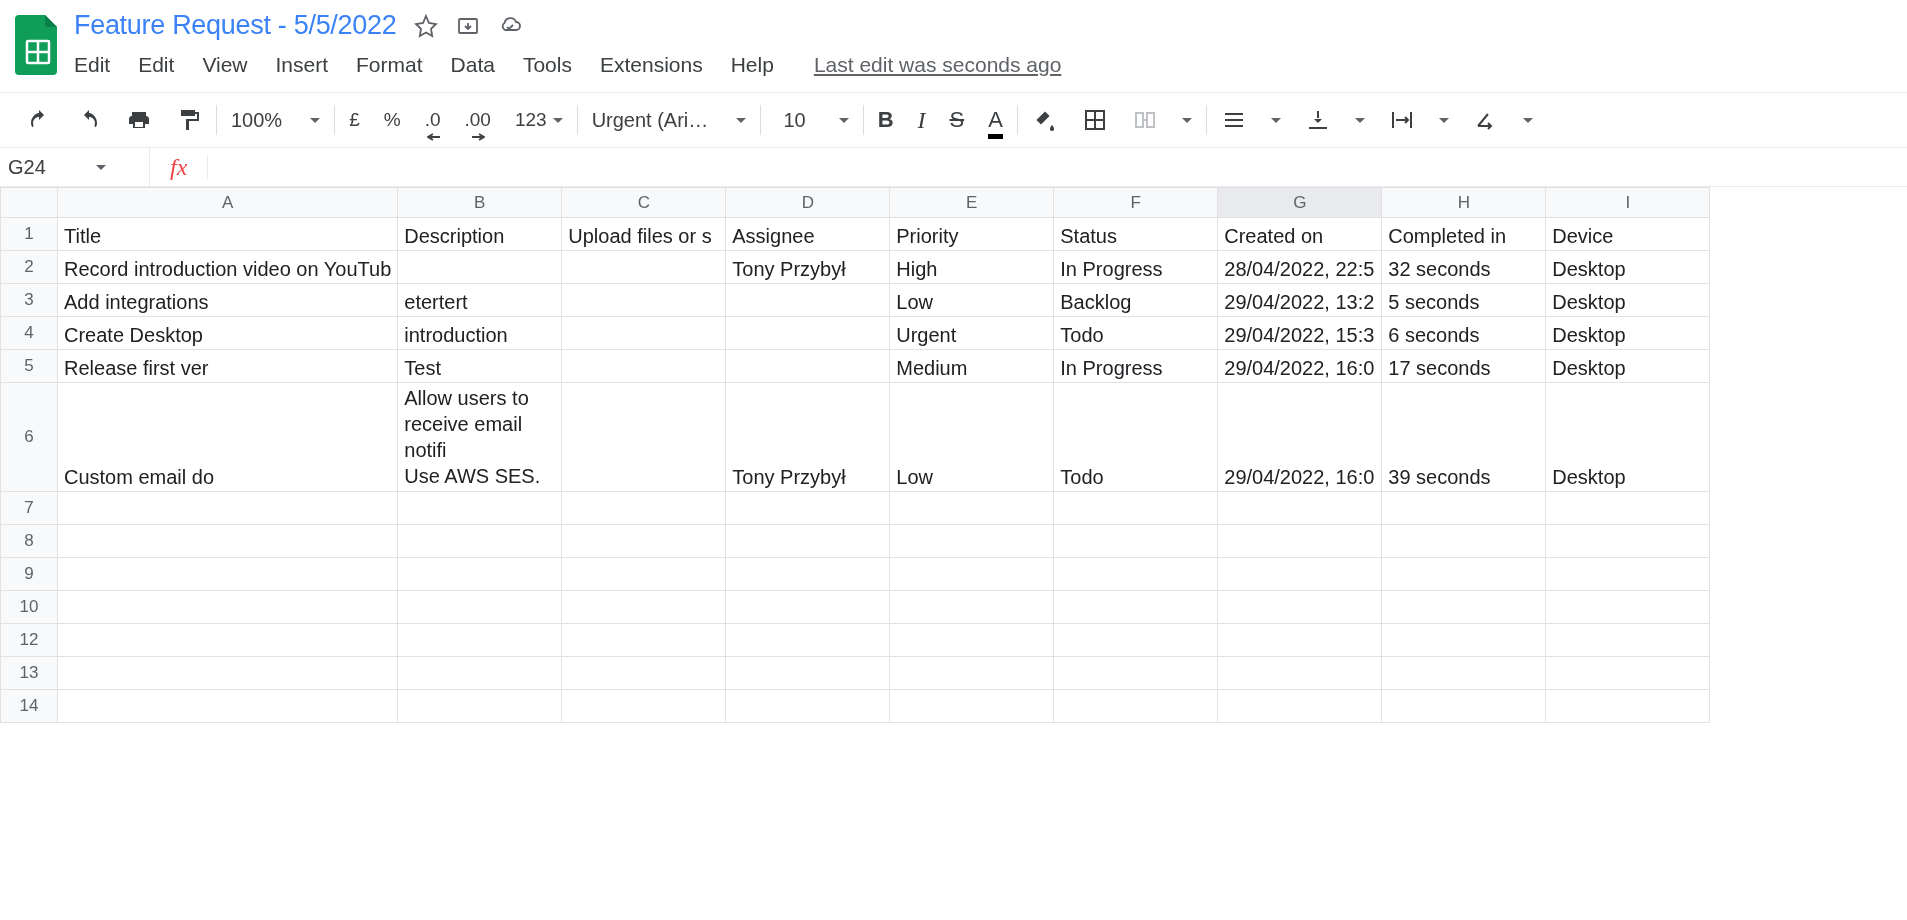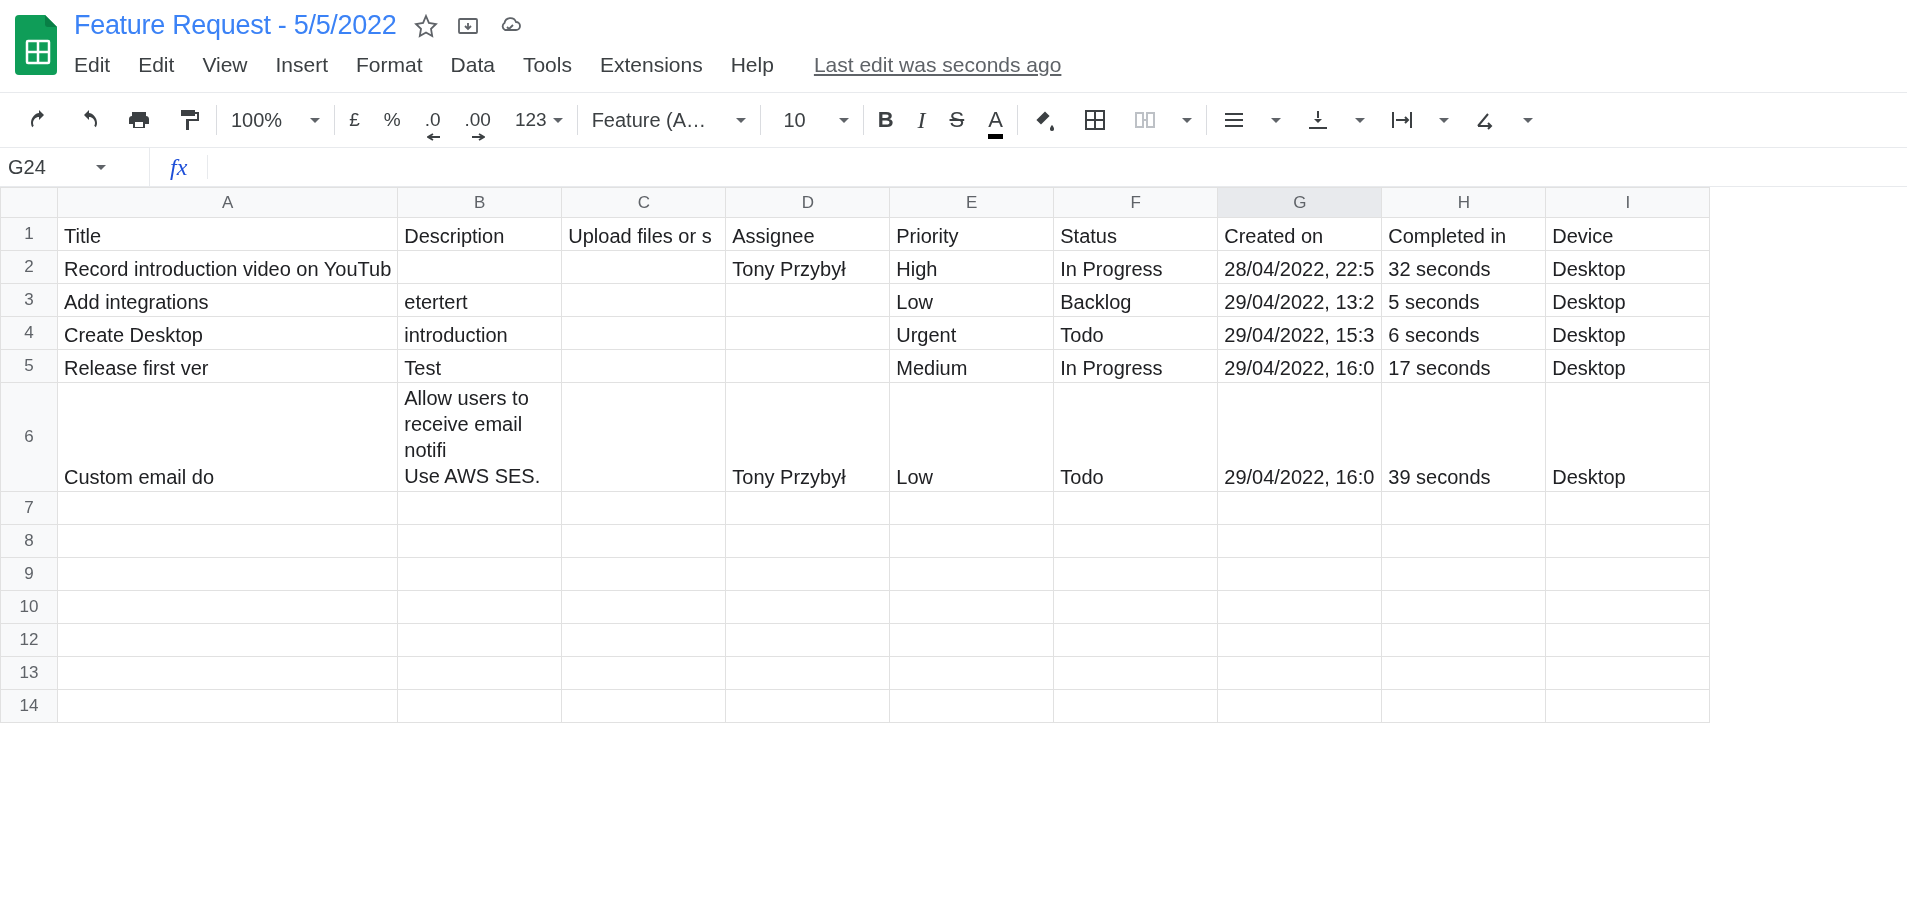--- a/index.html
+++ b/index.html
@@ -36,21 +36,21 @@
   .zoom-val { font-size: 20px; color: #3c4043; margin-right: 4px; }
   .font-name { font-size: 20px; color: #3c4043; width: 120px; overflow: hidden; white-space: nowrap; text-overflow: ellipsis; }
   .font-size { font-size: 20px; color: #3c4043; width: 40px; text-align: center; }
   .text-color { position: relative; font-size: 22px; }
   .text-color::after { content: ''; position: absolute; bottom: -6px; left: 0; right: 0; height: 5px; background: #000; }
   
   
   .formula-row { display: flex; align-items: center; border-top: 1px solid #e8eaed; border-bottom: 1px solid #e8eaed; height: 40px; }
   .name-box { width: 150px; padding-left: 8px; display: flex; align-items: center; gap: 50px; border-right: 1px solid #e8eaed; height: 100%; }
   .name-val { font-size: 20px; color: #3c4043; }
-  .fx-label { font-family: serif; font-style: italic; font-size: 24px; color: #1d4ed8; padding: 0 20px; }
+  .fx-label { font-family: serif; font-style: italic; font-size: 24px; color: #ef4444; padding: 0 20px; }
   .formula-input { flex: 1; border: none; outline: none; font-size: 18px; padding-left: 4px; border-left: 1px solid #e8eaed; height: 24px; }
   
   
   .grid-container { overflow: auto; }
   .grid { border-collapse: collapse; table-layout: fixed; }
   .grid th, .grid td { border: 1px solid #e1e1e1; }
   .grid th { background: #f8f9fa; font-weight: 400; font-size: 17px; color: #5f6368; text-align: center; }
   .col-head { height: 30px; }
   .row-head { width: 57px; text-align: center; font-size: 17px; color: #5f6368; background: #f8f9fa; }
   .corner { width: 57px; height: 30px; background: #f8f9fa; }
@@ -166,21 +166,21 @@
           <path d="M8 1 L13 4 L8 7 M1 4 H13" stroke="#3c4043" stroke-width="1.8" fill="none"></path>
         </svg>
       </span>
     <span class="tb-text">
         <span>123</span>
         <span class="dropdown-caret"></span>
       </span>
   </div>
   <div class="tb-sep"></div>
   <div class="tb-group">
-    <span class="font-name">Feature (Ari…</span>
+    <span class="font-name">Urgent (Ari…</span>
     <span class="dropdown-caret"></span>
   </div>
   <div class="tb-sep"></div>
   <div class="tb-group">
     <span class="font-size">10</span>
     <span class="dropdown-caret"></span>
   </div>
   <div class="tb-sep"></div>
   <div class="tb-group">
     <span class="tb-text bold-b">B</span>

